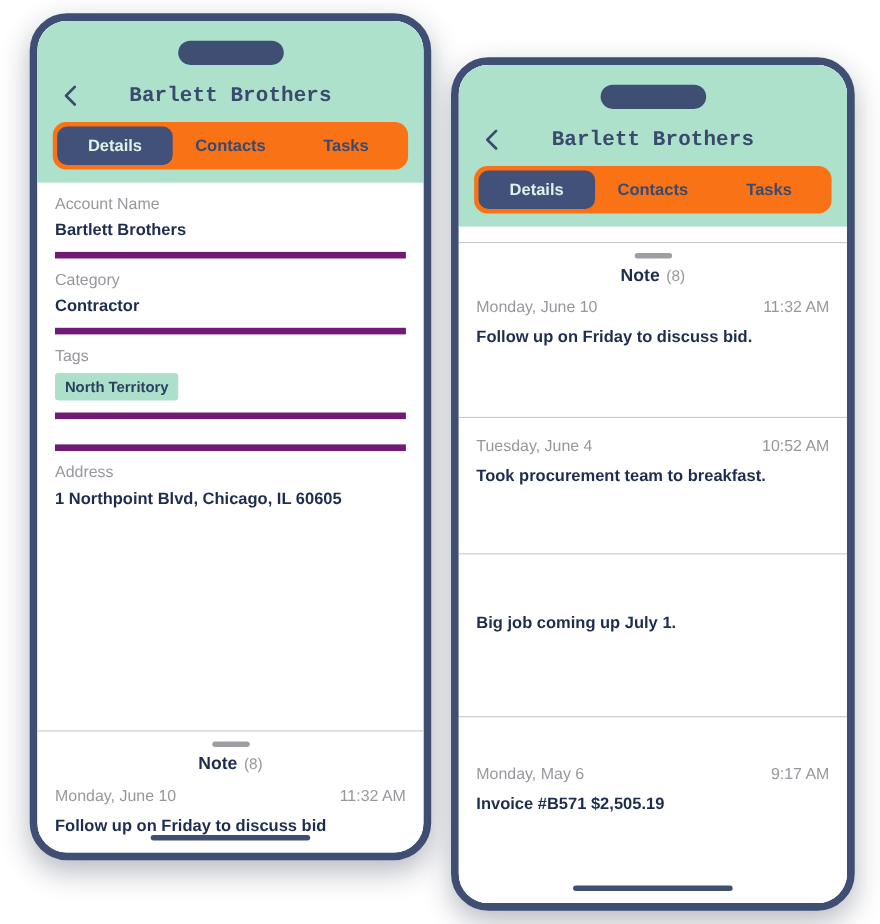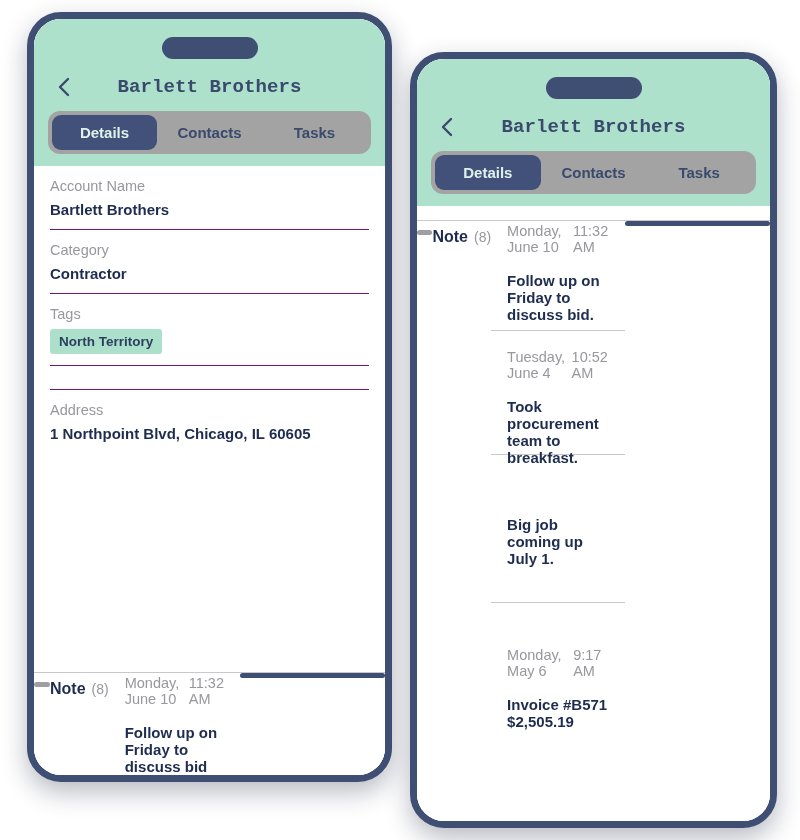--- a/index.html
+++ b/index.html
@@ -87,21 +87,21 @@
   .app-title {
     font-size: 19px;
     font-weight: bold;
     color: #3a4a6d;
     letter-spacing: 0.1px;
   }
 
   
   .tabbar {
     margin: 2px 14px 0 14px;
-    background: #a3a3a3;
+    background: #f97316;
     border-radius: 12px;
     display: flex;
     padding: 4px;
     box-sizing: border-box;
     justify-content: center;
   }
   .tab {
     flex: 1;
     text-align: center;
     font-size: 15px;
@@ -119,21 +119,21 @@
 
   
   .details {
     flex: 1 1 auto;
     overflow: hidden;
     padding: 0 16px;
     background: #ffffff;
   }
   .field {
     padding: 12px 0 11px 0;
-    border-bottom: 1px solid #701a75;
+    border-bottom: 6px solid #701a75;
   }
   .field:last-child { border-bottom: none; }
   .field-label {
     font-size: 14.5px;
     color: #97979d;
     margin-bottom: 7px;
   }
   .field-value {
     font-size: 15px;
     font-weight: bold;
@@ -148,21 +148,21 @@
     padding: 5px 9px;
     border-radius: 3px;
   }
 
   
   .note-sheet {
     flex: 0 0 auto;
     border-top: 1px solid #c9c9cd;
     background: #ffffff;
     display: flex;
-    flex-direction: row;
+    flex-direction: column;
     overflow: hidden;
   }
   .note-sheet.grow { flex: 1 1 auto; }
   .grabber {
     width: 34px;
     height: 5px;
     border-radius: 3px;
     background: #9e9ea3;
     margin: 9px auto 0 auto;
     cursor: grab;
@@ -193,21 +193,21 @@
     display: flex;
     justify-content: space-between;
     align-items: center;
     font-size: 14.5px;
     color: #97979d;
   }
   .note-body {
     font-size: 15px;
     font-weight: bold;
     color: #1e2d4f;
-    margin-top: 17px;
+    margin-top: 10px;
   }
   .home-indicator {
     width: 145px;
     height: 5px;
     border-radius: 3px;
     background: #3f4e73;
     margin: 0 auto 11px auto;
     flex: 0 0 auto;
   }
   .spacer { flex: 1 1 auto; }

